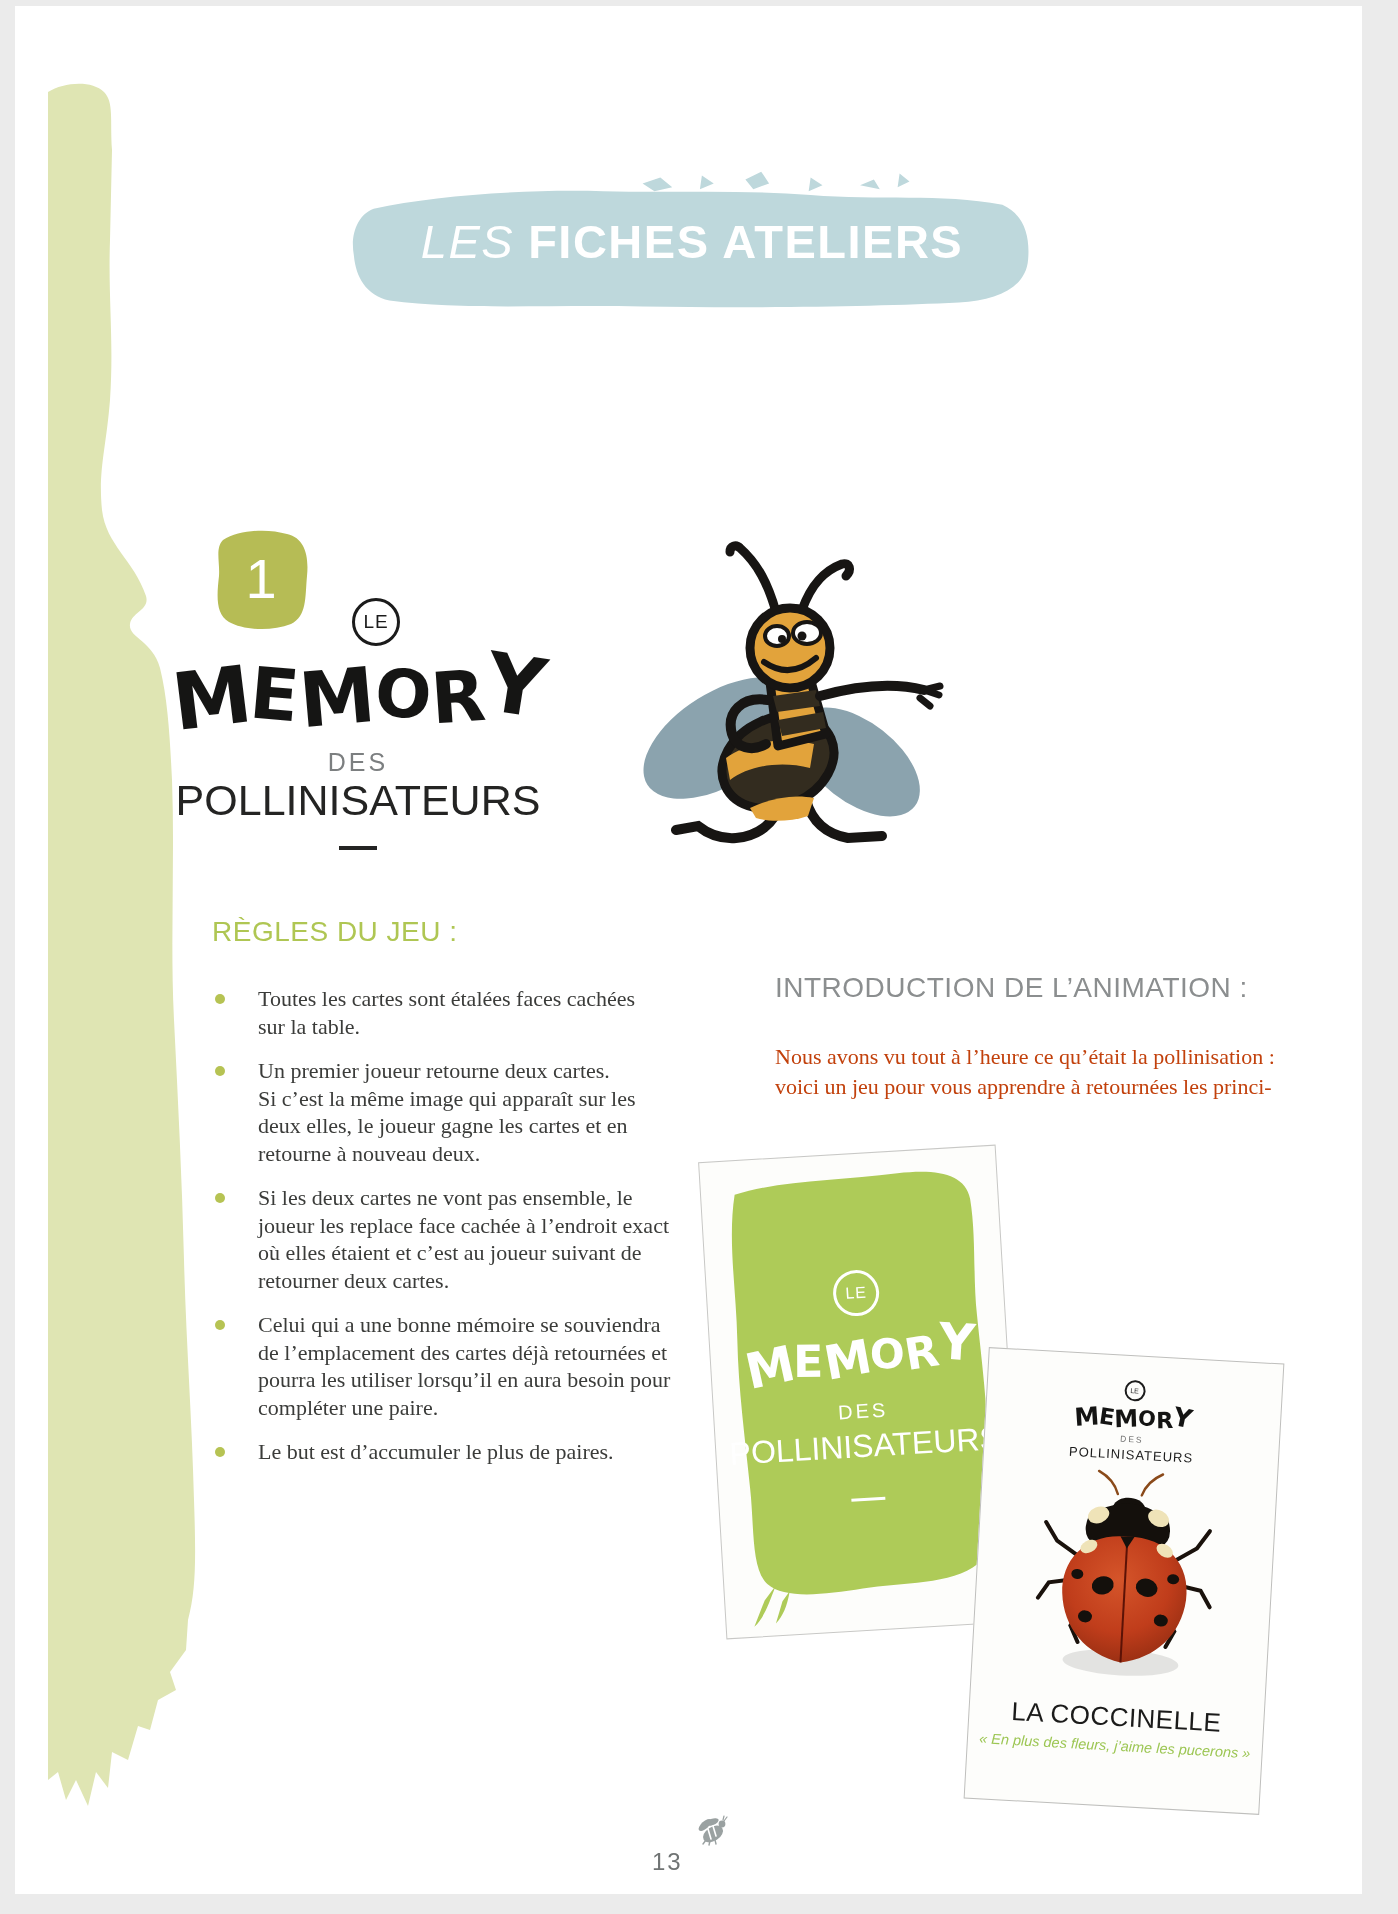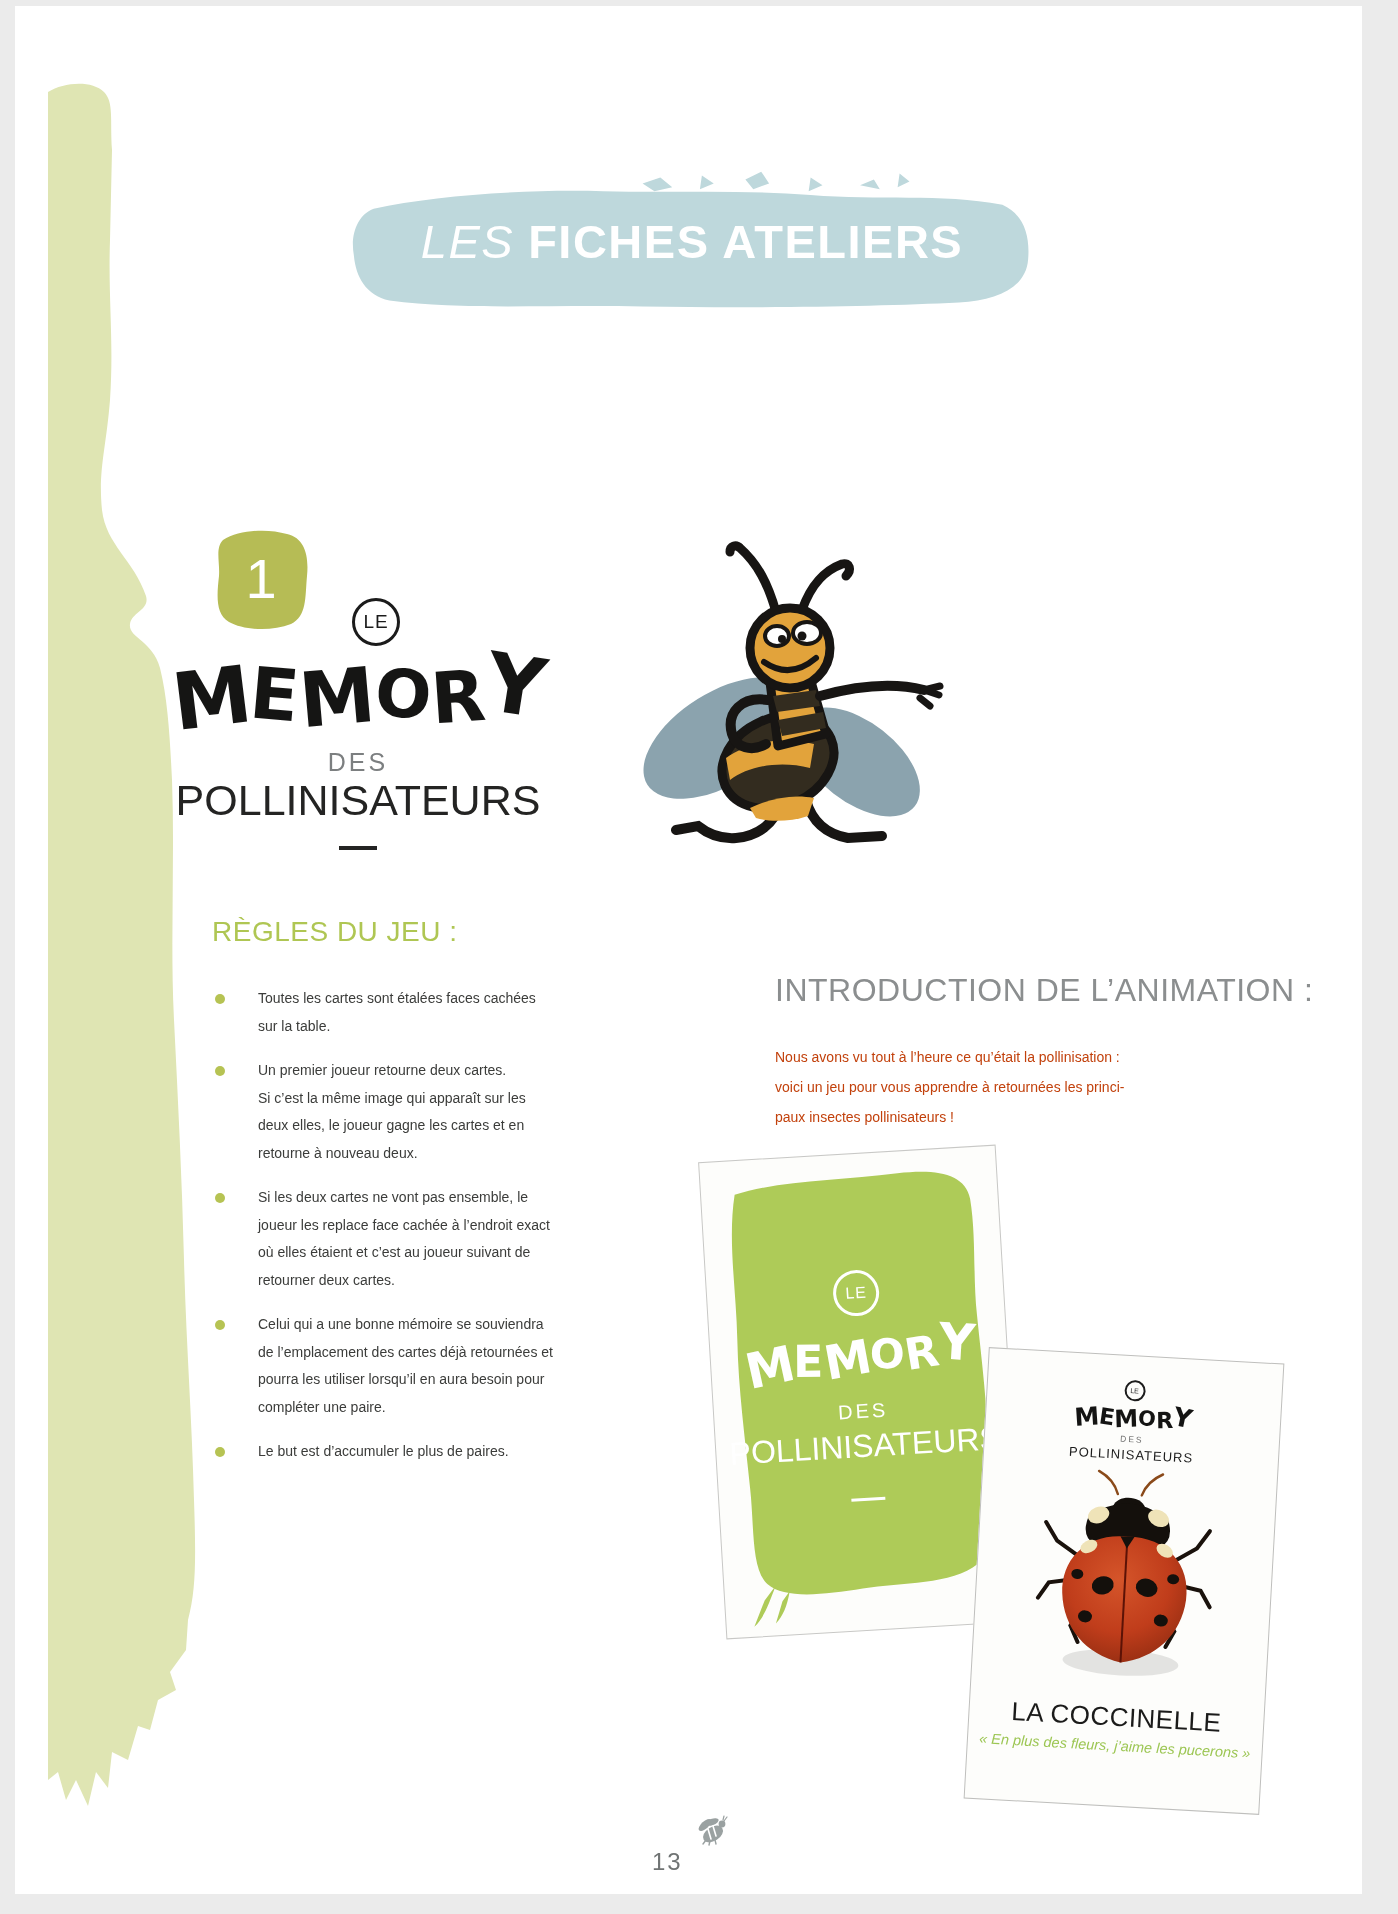--- a/index.html
+++ b/index.html
@@ -43,24 +43,24 @@
   .main-title{top:646px;font-size:76px;color:#151514;}
   .main-des{top:748px;font-size:25px;letter-spacing:3px;color:#7c7f80;font-weight:300;}
   .main-sub{top:776px;font-size:43px;color:#242423;font-weight:400;}
   .title-dash{left:339px;top:846px;width:38px;height:4px;background:#242423;}
 
   
   .rules-heading{left:212px;top:916px;font-size:28px;color:var(--heading-green);letter-spacing:.5px;}
   .rules-list{left:212px;top:985px;width:560px;list-style:none;}
   .rules-list li{position:relative;padding-left:46px;margin-bottom:17px;}
   .dot{position:absolute;left:3px;top:9px;width:10px;height:10px;border-radius:50%;background:var(--bullet-green);}
-  .rule-lines .ln, .intro-lines .ln{white-space:nowrap;font-size:14px;line-height:27.5px;color:var(--text-dark);}
-
-  
-  .intro-heading{left:775px;top:972px;font-size:32px;color:var(--text-gray);letter-spacing:.5px;white-space:nowrap;}
+  .rule-lines .ln, .intro-lines .ln{white-space:nowrap;font-size:22px;line-height:27.5px;color:var(--text-dark);font-family:Liberation Serif, serif;}
+
+  
+  .intro-heading{left:775px;top:972px;font-size:28px;color:var(--text-gray);letter-spacing:.5px;white-space:nowrap;}
   .intro-lines{left:775px;top:1042px;}
   .intro-lines .ln{line-height:30px;color:#c2410c;}
 
   
   .card{background:#fdfdfb;border:1px solid #c8c8c6;}
   .card-back{left:712px;top:1153px;width:298px;height:478px;transform:rotate(-3.4deg);z-index:2;overflow:hidden;}
   .card-back svg.brush{position:absolute;left:0;top:0;width:100%;height:100%;}
   .card-back .brush path{fill:var(--card-green);}
   .cb-le{left:126px;top:116px;width:46px;height:46px;border:3px solid #fff;border-radius:50%;display:flex;align-items:center;justify-content:center;color:#fff;font-size:16px;letter-spacing:1px;}
   .cb-title{left:10px;top:172px;width:278px;text-align:center;font-size:47px;color:#fff;transform:rotate(-2deg);}
@@ -181,21 +181,20 @@
       <div class="rule-lines">
         <div class="ln">Le but est d’accumuler le plus de paires.</div>
       </div>
     </li>
 </ul>
 
 <div class="abs intro-heading">INTRODUCTION DE L’ANIMATION :</div>
 <div class="abs intro-lines">
     <div class="ln">Nous avons vu tout à l’heure ce qu’était la pollinisation :</div>
     <div class="ln">voici un jeu pour vous apprendre à retournées les princi-</div>
-    <div class="ln">paux insectes pollinisateurs !</div>
   </div>
 
 <div class="abs card card-back">
   <svg class="brush" viewBox="0 0 300 480" preserveAspectRatio="none" aria-hidden="true">
     <path d="M34 34 C80 22 140 26 200 22 C240 20 268 26 272 52 C276 90 270 130 272 170 C274 220 278 270 274 320 C271 360 274 400 258 420 C230 440 180 434 140 438 C100 442 60 444 44 428 C28 412 34 370 32 330 C30 280 26 230 28 180 C30 130 24 80 34 34 Z"></path>
     <path d="M52 430 C44 448 38 462 28 470 L40 444 Z M66 436 C62 452 58 460 50 468 L58 446 Z"></path>
   </svg>
   <div class="abs cb-le">LE</div>
   <div class="abs cb-title"><span class="hw"><span class="lt">M</span><span class="lt">E</span><span class="lt">M</span><span class="lt">O</span><span class="lt">R</span><span class="lt">Y</span></span></div>
   <div class="abs cb-des">DES</div>

